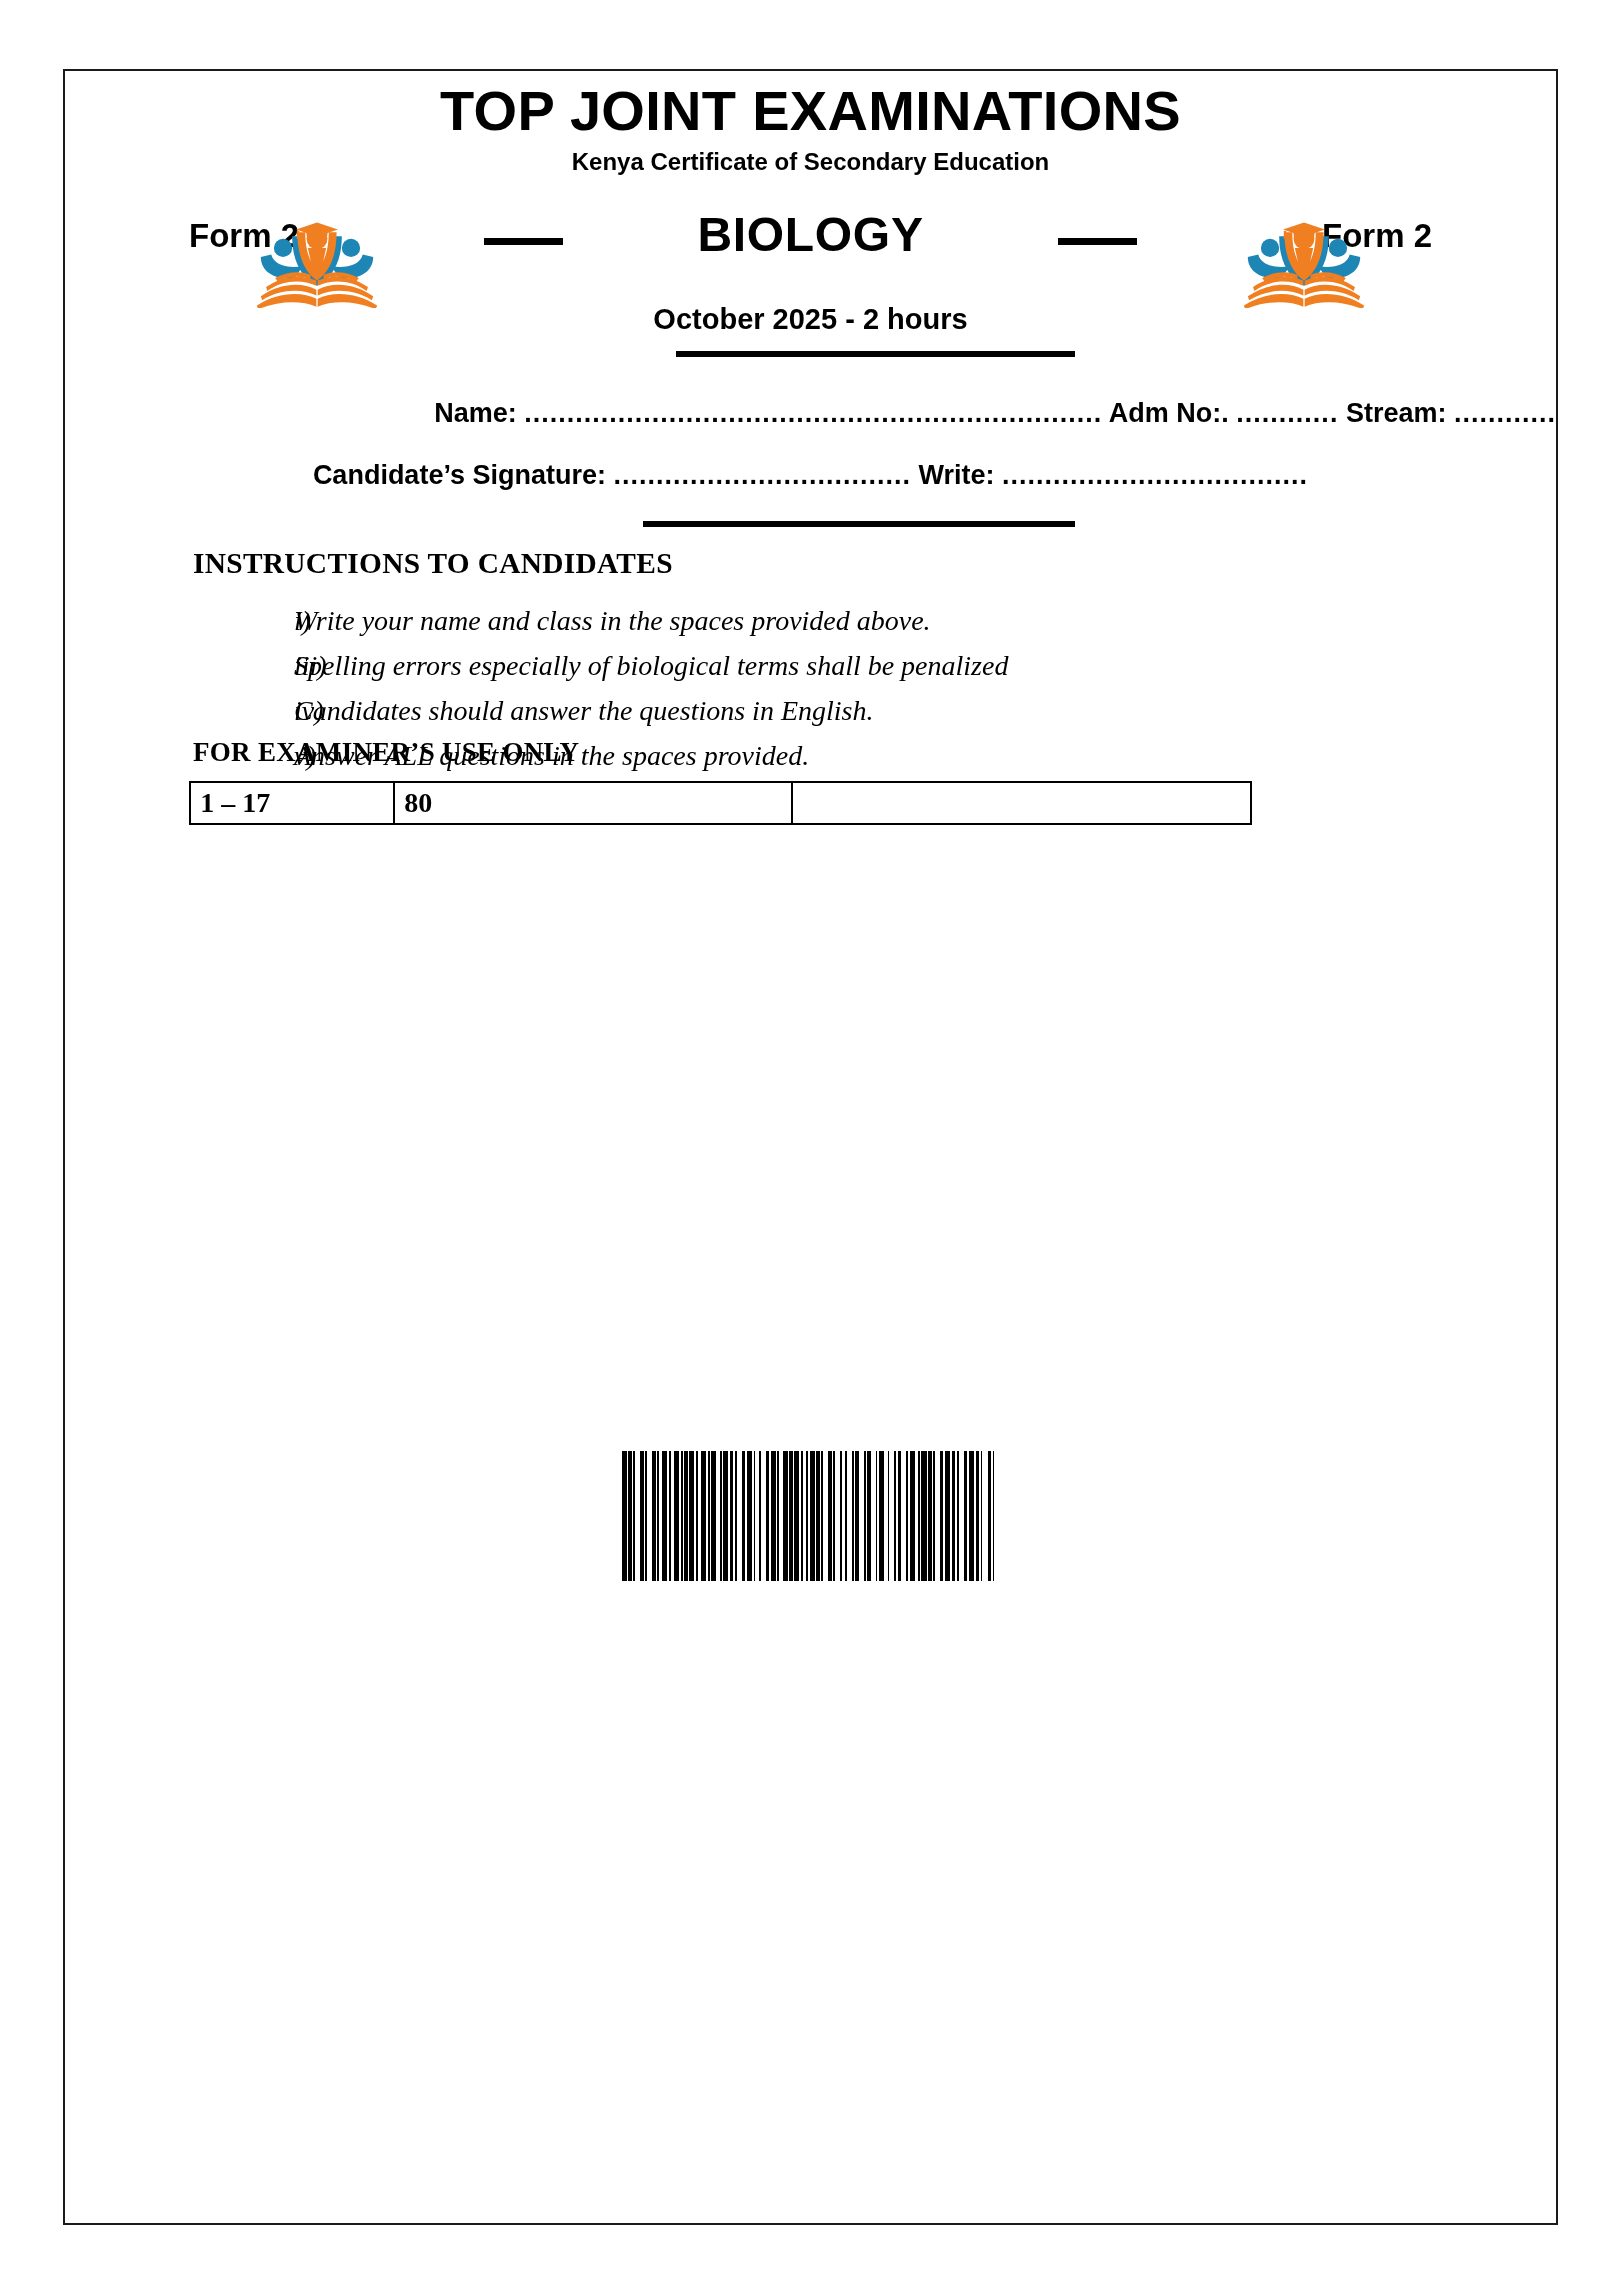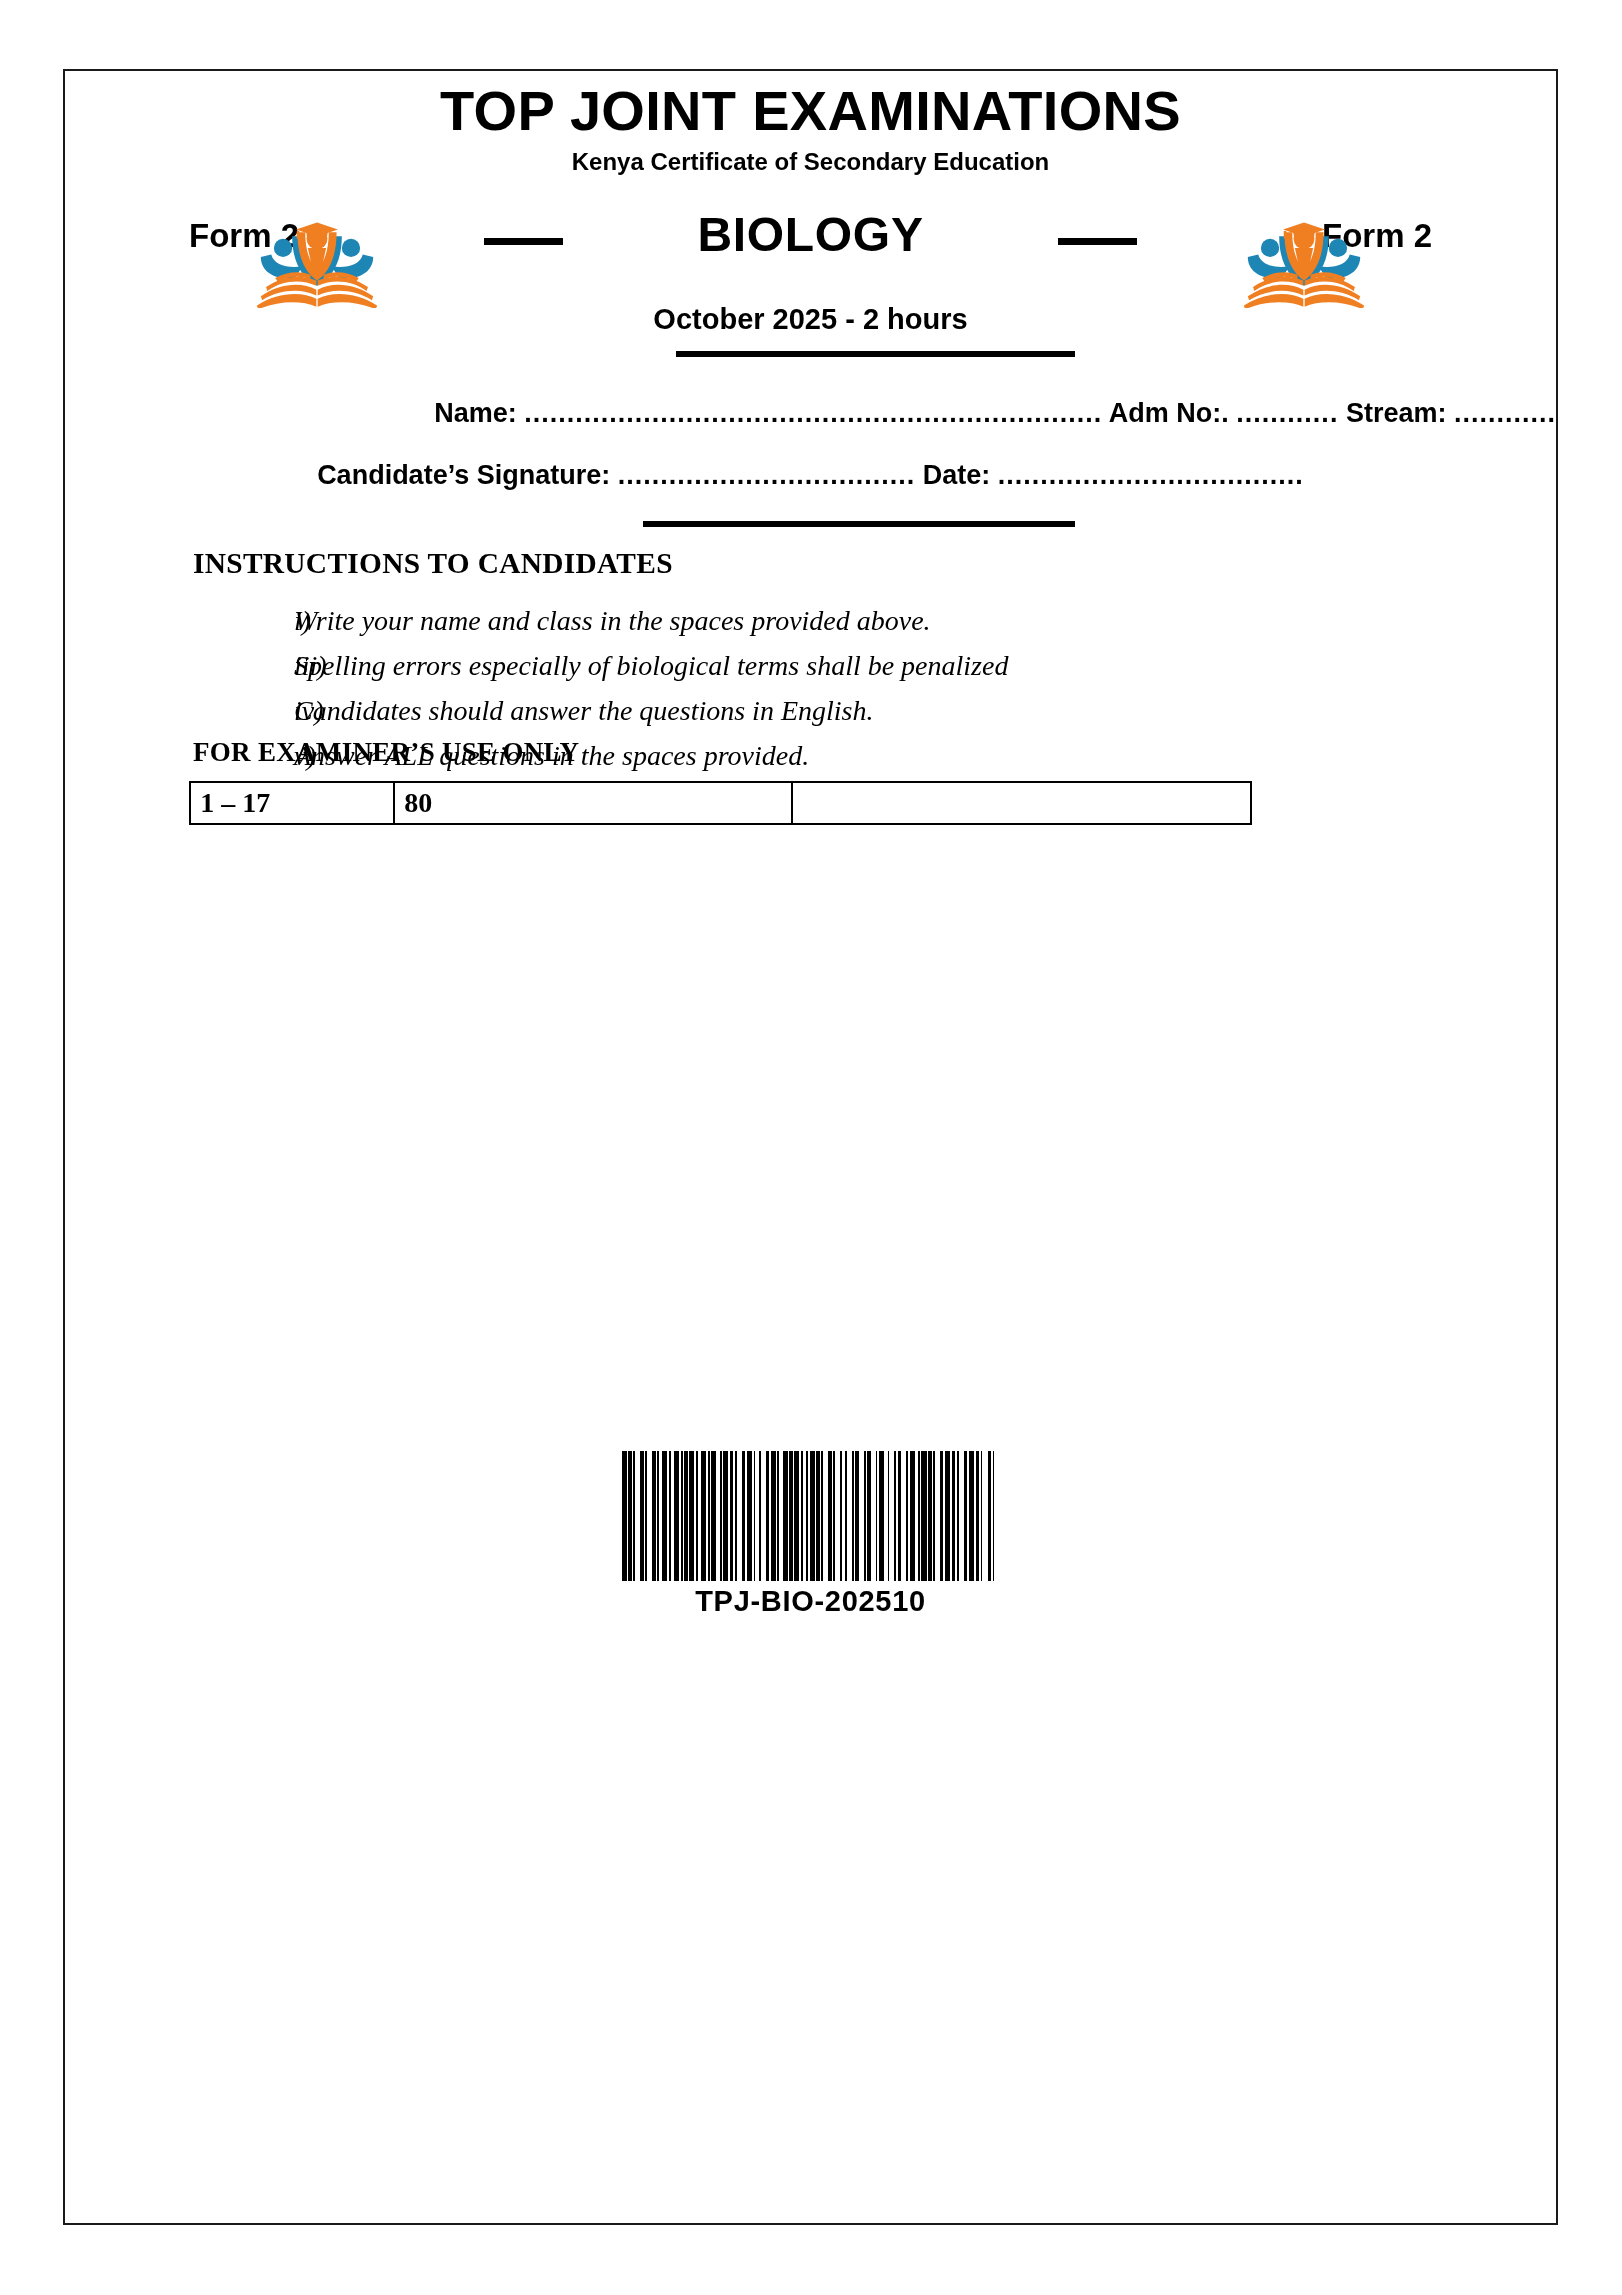--- a/index.html
+++ b/index.html
@@ -336,21 +336,21 @@
       <span class="dots">....................................................................</span>
       <span>Adm No:.</span>
       <span class="dots">............</span>
       <span>Stream:</span>
       <span class="dots">............</span>
     </div>
 
     <div class="field-row row-sign">
       <span>Candidate’s Signature:</span>
       <span class="dots">...................................</span>
-      <span>Date:</span>
+      <span>Write:</span>
       <span class="dots">....................................</span>
     </div>
 
     <div class="divider divider-bottom"></div>
 
     <div class="instructions-heading">INSTRUCTIONS TO CANDIDATES</div>
 
     <div class="instructions-list">
       <div class="instr-item">
         <span class="instr-num">i)</span><span class="instr-text">Write your name and class in the spaces provided above.</span>
@@ -378,18 +378,17 @@
         <tr>
           <td>1 – 17</td>
           <td>80</td>
           <td></td>
         </tr>
       </tbody>
     </table>
 
     <div class="barcode-wrap">
       <div class="barcode-bars" id="barcode-bars"><i class="bar" style="width:5.1px"></i><i class="sp" style="width:1.7px"></i><i class="bar" style="width:3.4px"></i><i class="sp" style="width:1.7px"></i><i class="bar" style="width:1.7px"></i><i class="sp" style="width:5.1px"></i><i class="bar" style="width:3.4px"></i><i class="sp" style="width:1.7px"></i><i class="bar" style="width:1.7px"></i><i class="sp" style="width:5.1px"></i><i class="bar" style="width:3.4px"></i><i class="sp" style="width:1.7px"></i><i class="bar" style="width:1.7px"></i><i class="sp" style="width:3.4px"></i><i class="bar" style="width:5.1px"></i><i class="sp" style="width:1.7px"></i><i class="bar" style="width:1.7px"></i><i class="sp" style="width:3.4px"></i><i class="bar" style="width:5.1px"></i><i class="sp" style="width:1.7px"></i><i class="bar" style="width:1.7px"></i><i class="sp" style="width:1.7px"></i><i class="bar" style="width:3.4px"></i><i class="sp" style="width:1.7px"></i><i class="bar" style="width:5.1px"></i><i class="sp" style="width:1.7px"></i><i class="bar" style="width:1.7px"></i><i class="sp" style="width:3.4px"></i><i class="bar" style="width:5.1px"></i><i class="sp" style="width:1.7px"></i><i class="bar" style="width:1.7px"></i><i class="sp" style="width:1.7px"></i><i class="bar" style="width:5.1px"></i><i class="sp" style="width:3.4px"></i><i class="bar" style="width:1.7px"></i><i class="sp" style="width:1.7px"></i><i class="bar" style="width:5.1px"></i><i class="sp" style="width:1.7px"></i><i class="bar" style="width:3.4px"></i><i class="sp" style="width:1.7px"></i><i class="bar" style="width:1.7px"></i><i class="sp" style="width:5.1px"></i><i class="bar" style="width:3.4px"></i><i class="sp" style="width:1.7px"></i><i class="bar" style="width:5.1px"></i><i class="sp" style="width:1.7px"></i><i class="bar" style="width:1.7px"></i><i class="sp" style="width:3.4px"></i><i class="bar" style="width:1.7px"></i><i class="sp" style="width:5.1px"></i><i class="bar" style="width:3.4px"></i><i class="sp" style="width:1.7px"></i><i class="bar" style="width:5.1px"></i><i class="sp" style="width:1.7px"></i><i class="bar" style="width:1.7px"></i><i class="sp" style="width:3.4px"></i><i class="bar" style="width:5.1px"></i><i class="sp" style="width:1.7px"></i><i class="bar" style="width:3.4px"></i><i class="sp" style="width:1.7px"></i><i class="bar" style="width:5.1px"></i><i class="sp" style="width:1.7px"></i><i class="bar" style="width:1.7px"></i><i class="sp" style="width:3.4px"></i><i class="bar" style="width:1.7px"></i><i class="sp" style="width:1.7px"></i><i class="bar" style="width:5.1px"></i><i class="sp" style="width:1.7px"></i><i class="bar" style="width:3.4px"></i><i class="sp" style="width:1.7px"></i><i class="bar" style="width:1.7px"></i><i class="sp" style="width:5.1px"></i><i class="bar" style="width:3.4px"></i><i class="sp" style="width:1.7px"></i><i class="bar" style="width:1.7px"></i><i class="sp" style="width:5.1px"></i><i class="bar" style="width:1.7px"></i><i class="sp" style="width:3.4px"></i><i class="bar" style="width:1.7px"></i><i class="sp" style="width:5.1px"></i><i class="bar" style="width:1.7px"></i><i class="sp" style="width:1.7px"></i><i class="bar" style="width:3.4px"></i><i class="sp" style="width:5.1px"></i><i class="bar" style="width:1.7px"></i><i class="sp" style="width:1.7px"></i><i class="bar" style="width:3.4px"></i><i class="sp" style="width:5.1px"></i><i class="bar" style="width:1.7px"></i><i class="sp" style="width:1.7px"></i><i class="bar" style="width:5.1px"></i><i class="sp" style="width:3.4px"></i><i class="bar" style="width:1.7px"></i><i class="sp" style="width:5.1px"></i><i class="bar" style="width:1.7px"></i><i class="sp" style="width:1.7px"></i><i class="bar" style="width:3.4px"></i><i class="sp" style="width:5.1px"></i><i class="bar" style="width:1.7px"></i><i class="sp" style="width:1.7px"></i><i class="bar" style="width:5.1px"></i><i class="sp" style="width:3.4px"></i><i class="bar" style="width:1.7px"></i><i class="sp" style="width:1.7px"></i><i class="bar" style="width:5.1px"></i><i class="sp" style="width:1.7px"></i><i class="bar" style="width:3.4px"></i><i class="sp" style="width:1.7px"></i><i class="bar" style="width:1.7px"></i><i class="sp" style="width:5.1px"></i><i class="bar" style="width:3.4px"></i><i class="sp" style="width:1.7px"></i><i class="bar" style="width:5.1px"></i><i class="sp" style="width:1.7px"></i><i class="bar" style="width:3.4px"></i><i class="sp" style="width:1.7px"></i><i class="bar" style="width:1.7px"></i><i class="sp" style="width:5.1px"></i><i class="bar" style="width:3.4px"></i><i class="sp" style="width:1.7px"></i><i class="bar" style="width:5.1px"></i><i class="sp" style="width:1.7px"></i><i class="bar" style="width:3.4px"></i><i class="sp" style="width:1.7px"></i><i class="bar" style="width:1.7px"></i><i class="sp" style="width:5.1px"></i><i class="bar" style="width:3.4px"></i><i class="sp" style="width:1.7px"></i><i class="bar" style="width:1.7px"></i><i class="sp" style="width:5.1px"></i></div>
-      <div class="barcode-text">TPJ-BIO-202510</div>
     </div>
 
   </div>
 </div>
 
 
 </body></html>

